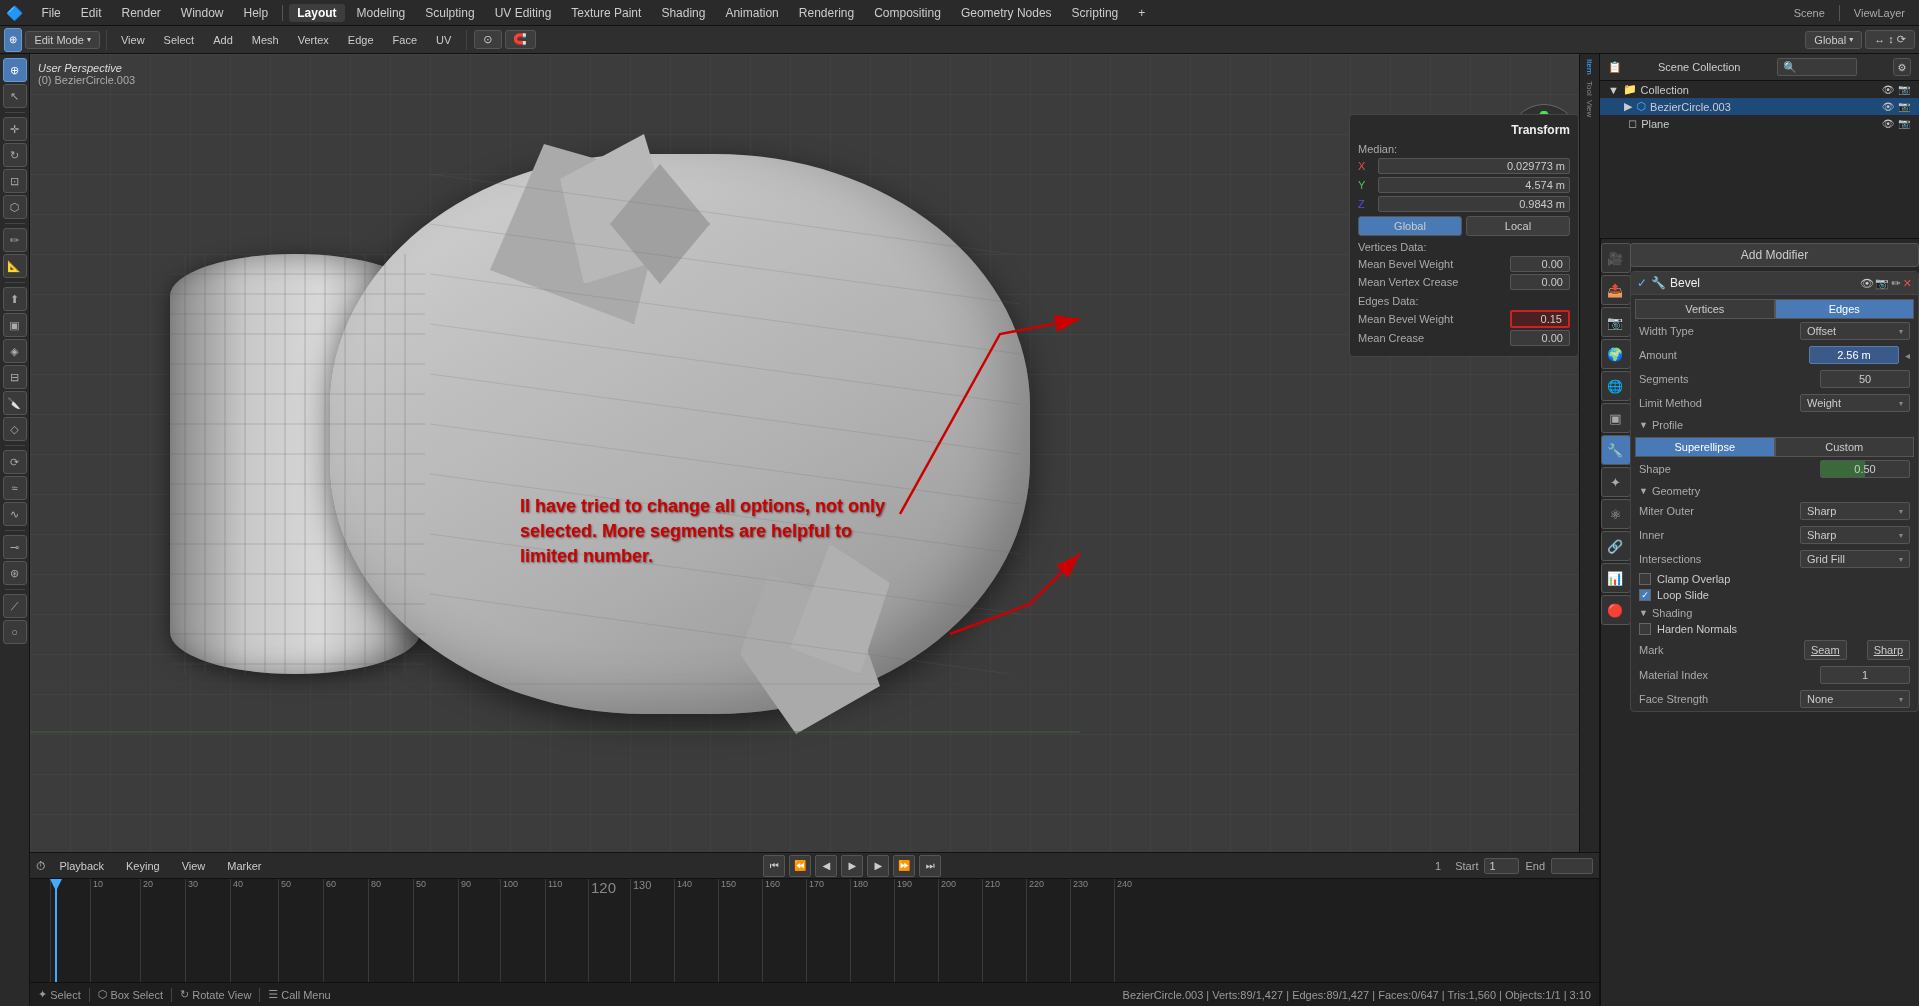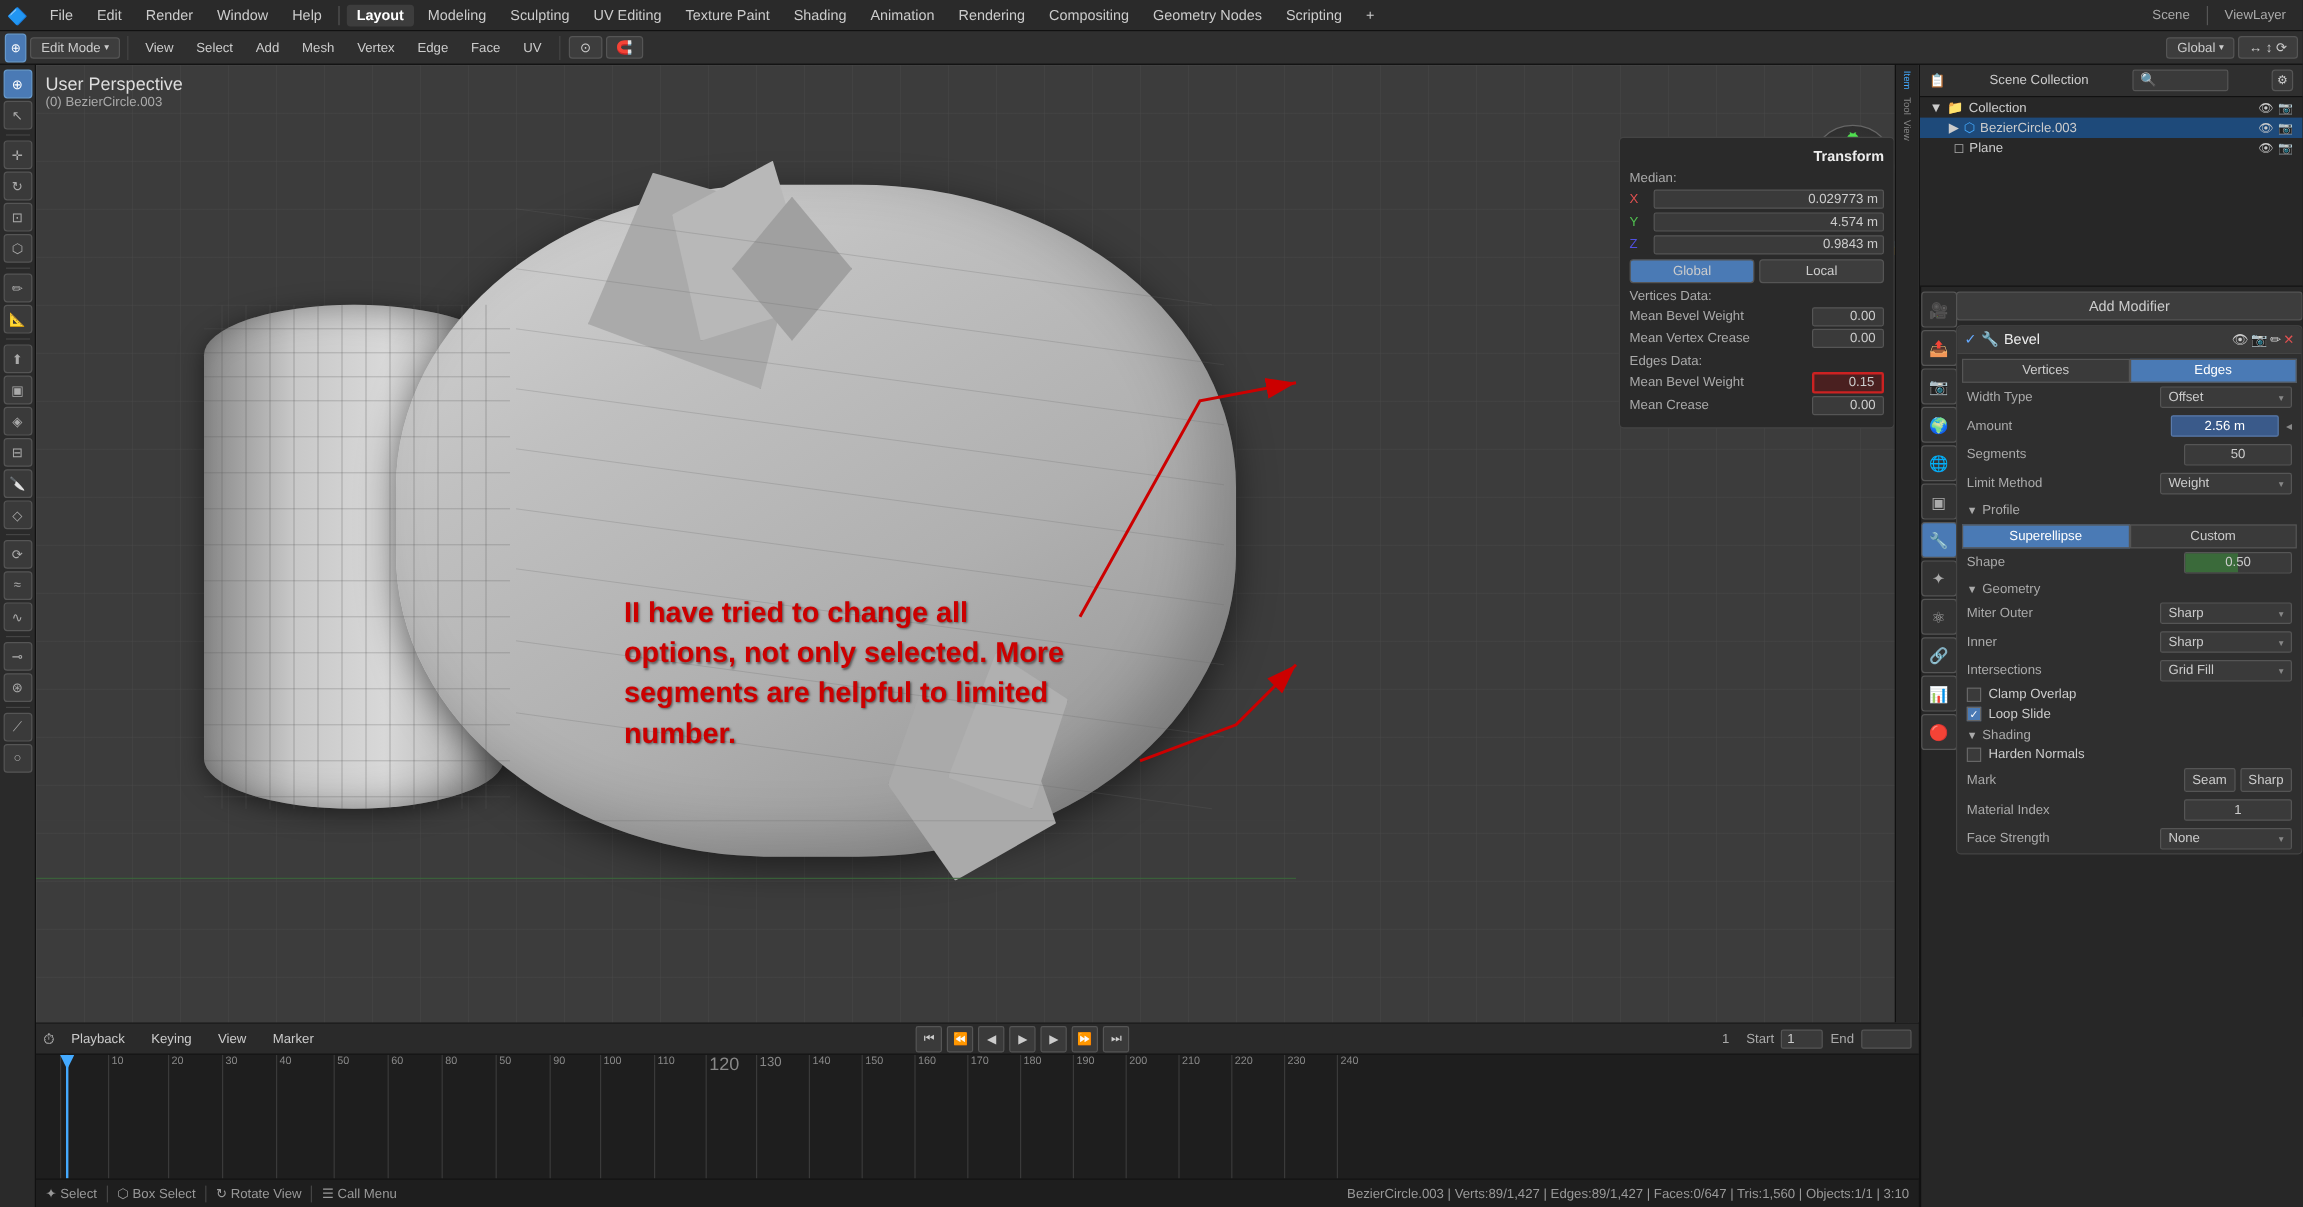--- a/index.html
+++ b/index.html
@@ -175,21 +175,21 @@
     .nav-dot.x { background: #e05050; position: absolute; right: 6px; top: 50%; transform: translateY(-50%); }
     .nav-dot.y { background: #50e050; position: absolute; left: 50%; top: 6px; transform: translateX(-50%); }
     .nav-dot.z { background: #5050e0; position: absolute; bottom: 6px; right: 50%; transform: translateX(50%); }
 
     
     .annotation-text {
       position: absolute;
       left: 490px;
       top: 440px;
       color: #cc0000;
-      font-size: 24px;
+      font-size: 18px;
       font-weight: bold;
       font-family: Arial, sans-serif;
       line-height: 1.4;
       max-width: 380px;
       text-shadow: 1px 1px 2px rgba(0,0,0,0.5);
     }
 
     
     .transform-panel {
       position: absolute;
@@ -779,21 +779,21 @@
             </marker>
           </defs>
 
           <path d="M 870 460 L 970 280 L 1050 265" stroke="#cc0000" stroke-width="2.5" fill="none" marker-end="url(#arrowhead)"></path>
 
           <path d="M 920 580 L 1000 550 L 1050 500" stroke="#cc0000" stroke-width="2.5" fill="none" marker-end="url(#arrowhead)"></path>
         </svg>
       </div>
 
       <div class="viewport-info">
-        <div style="color:#ddd;font-size:15px;">User Perspective</div>
+        <div style="color:#ddd;font-size:11px;font-style:italic;">User Perspective</div>
         <div style="color:#aaa;font-size:11px;">(0) BezierCircle.003</div>
       </div>
 
       <div class="annotation-text">
         <span>II have tried to change all options, not only selected.
 More segments are helpful to limited number.</span>
       </div>
 
       <div class="nav-gizmo" style="position:absolute;top:50px;right:10px;">
         <div class="nav-gizmo-circle">
@@ -1104,21 +1104,21 @@
           <div class="section-label">
             <span class="section-arrow">▼</span>
             <span>Shading</span>
           </div>
           <div class="checkbox-row">
             <div class="checkbox"></div>
             <span>Harden Normals</span>
           </div>
           <div class="mod-field-row">
             <span class="mod-field-label">Mark</span>
-            <div style="display:flex;gap:4px;">
+            <div style="display:flex;gap:20px;text-decoration:underline;">
               <div class="mod-btn">Seam</div>
               <div class="mod-btn">Sharp</div>
             </div>
           </div>
           <div class="mod-field-row">
             <span class="mod-field-label">Material Index</span>
             <input class="mod-field-value" value="1" style="">
           </div>
           <div class="mod-field-row">
             <span class="mod-field-label">Face Strength</span>

